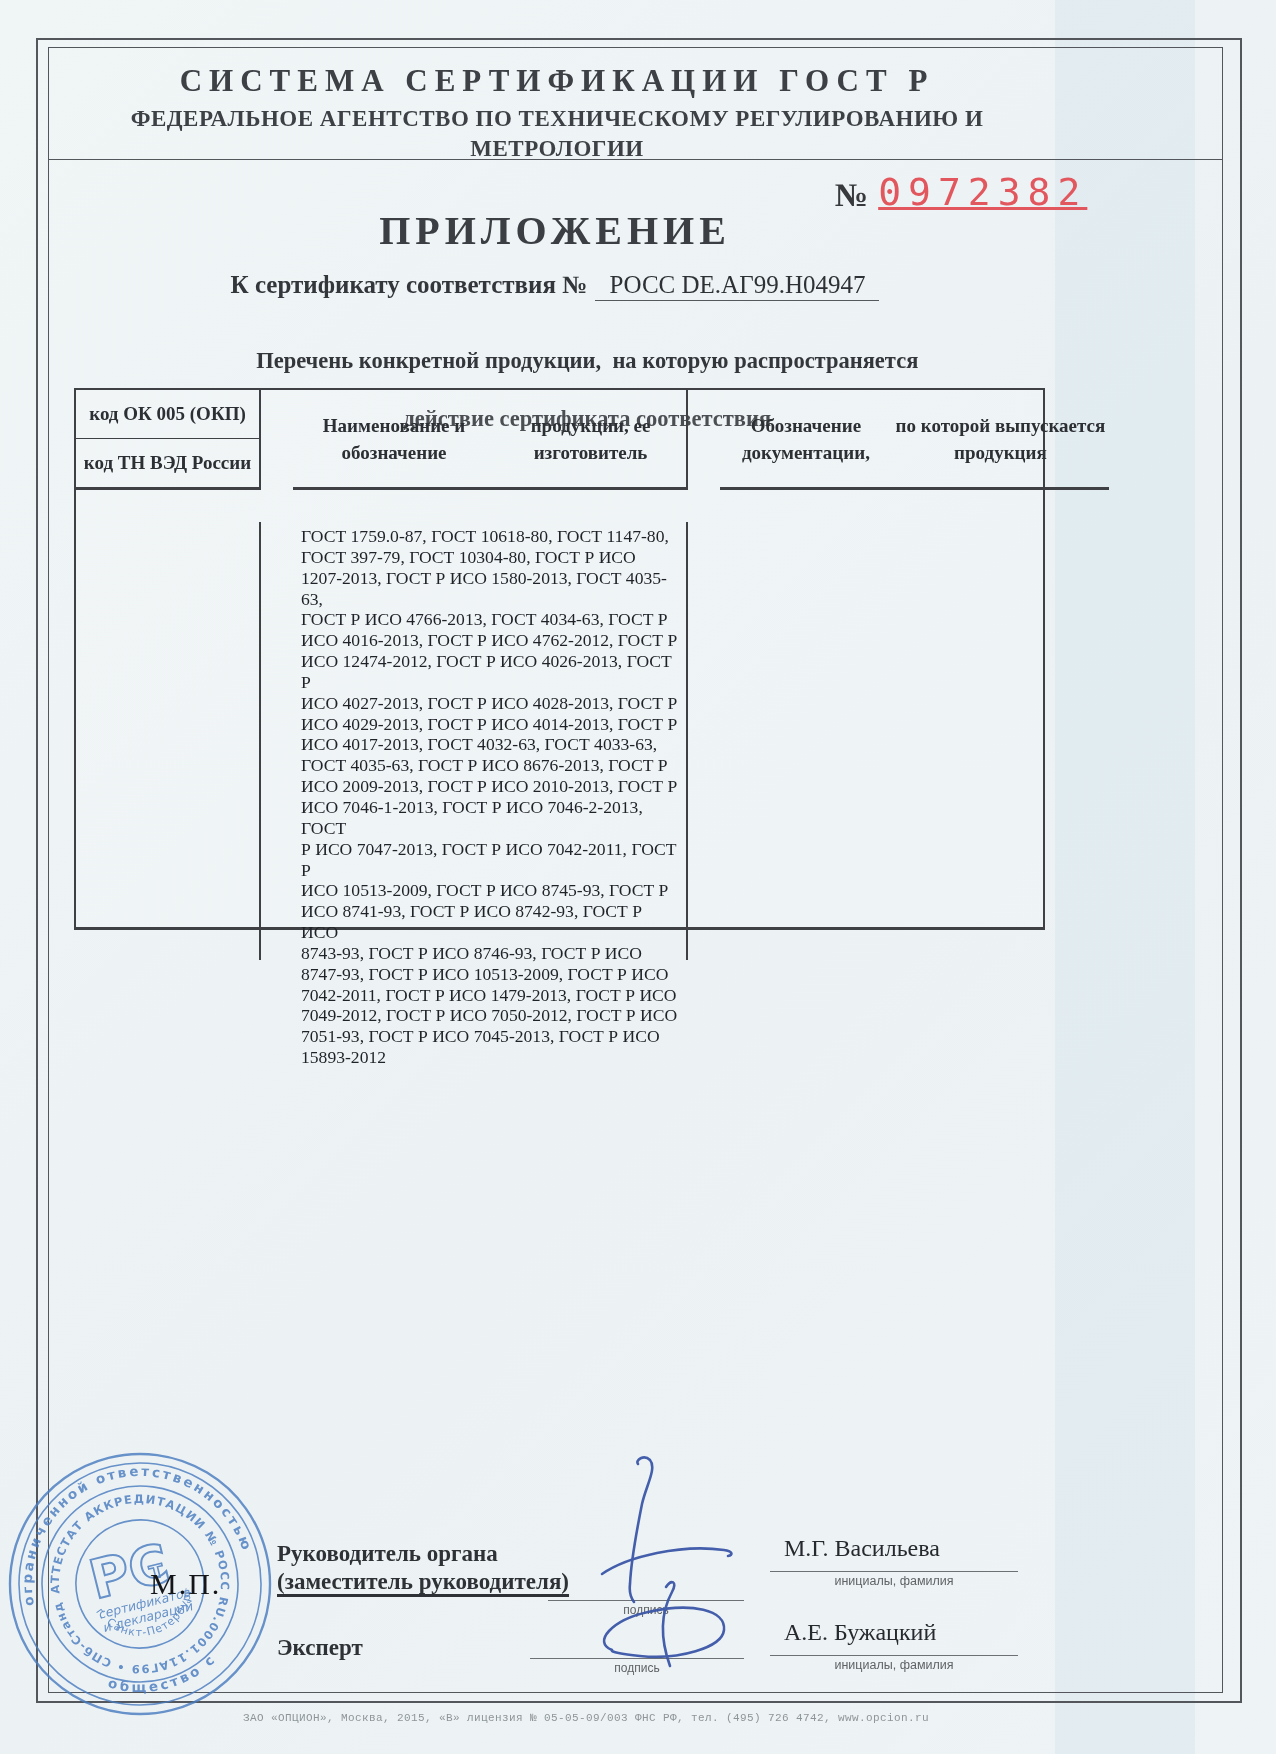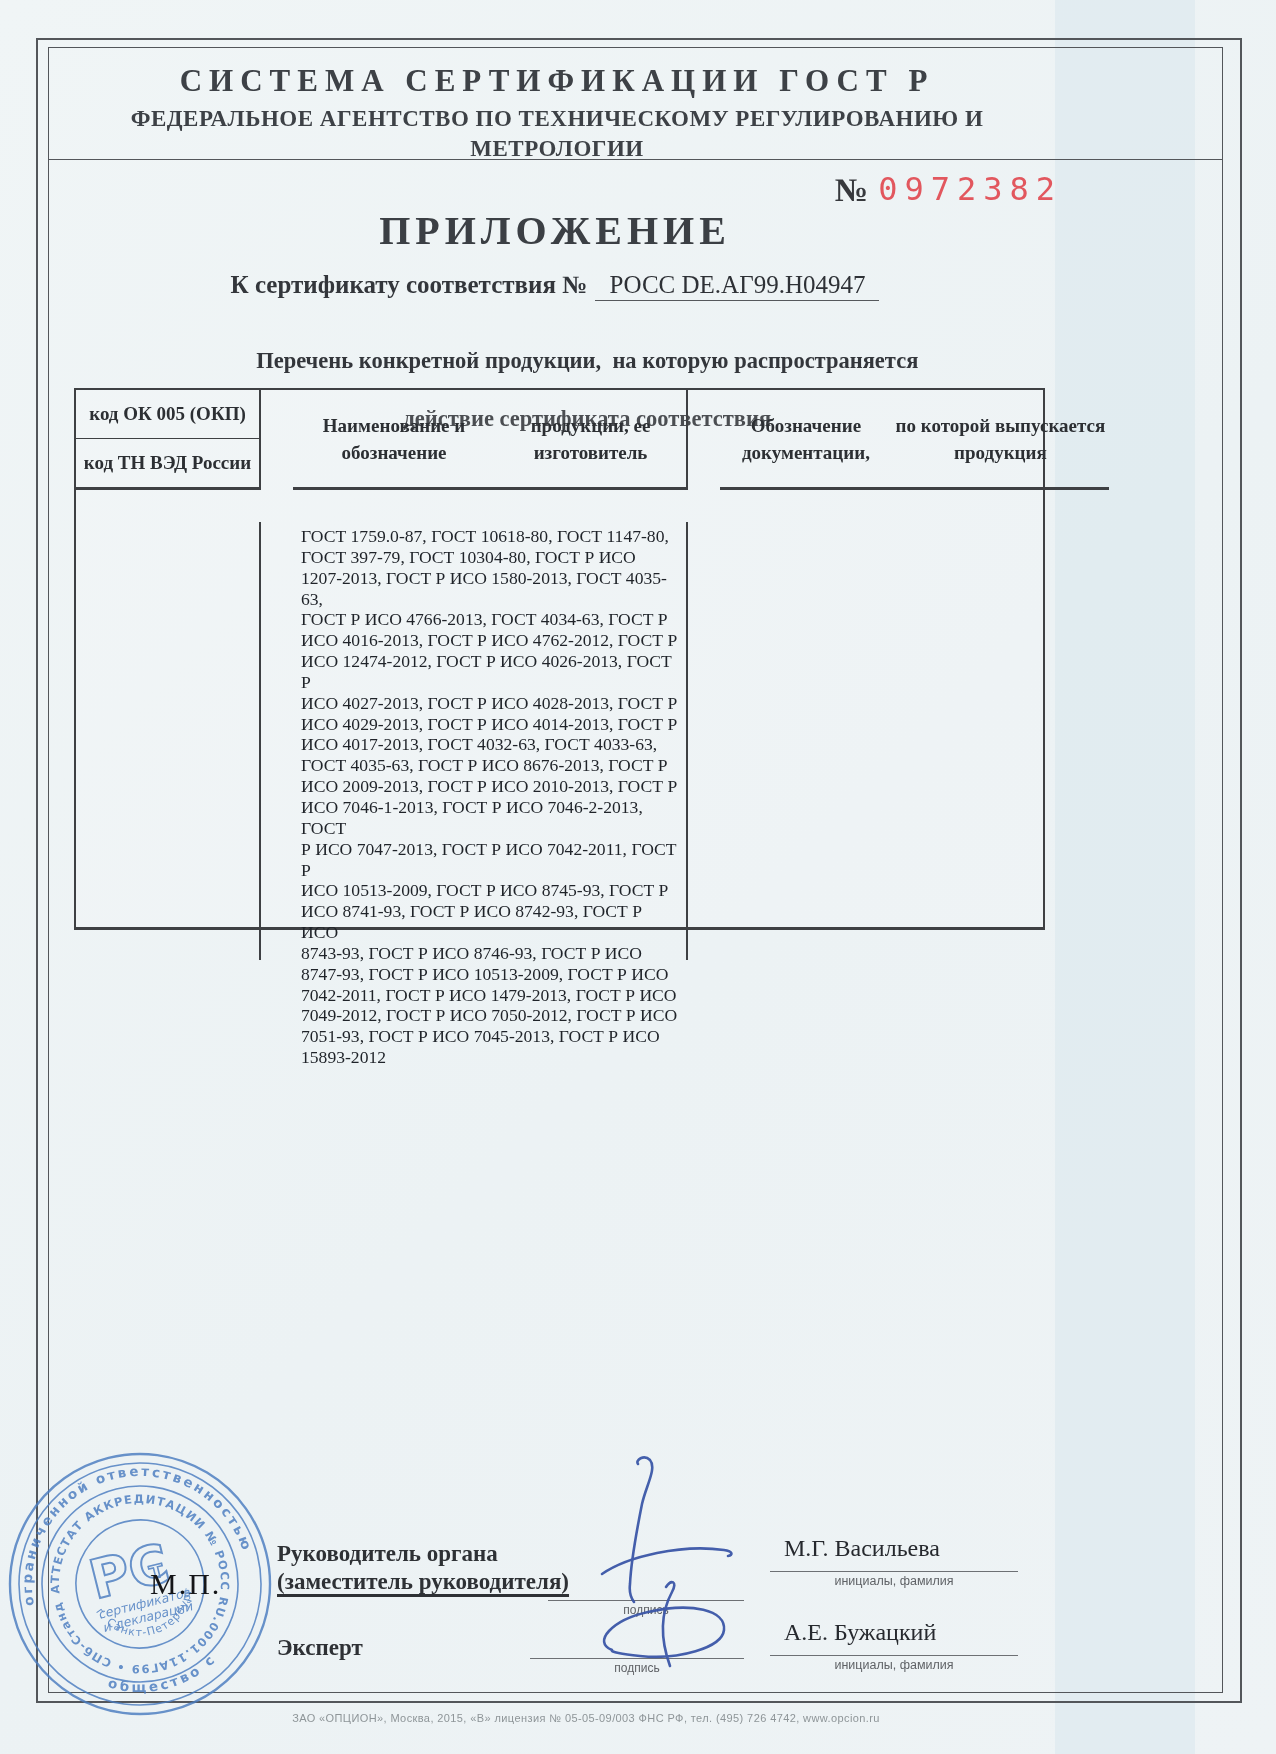--- a/index.html
+++ b/index.html
@@ -38,22 +38,22 @@
   }
   .agency-title{
     font-size:23px; font-weight:700; letter-spacing:0.5px; color:#3d4146;
     line-height:30px; margin-top:3px;
   }
   
   .form-number{ position:absolute; left:835px; top:170px; white-space:nowrap; }
   .number-sign{ font-size:33px; font-weight:700; color:#37393d; }
   .number-value{
     font-family:"DejaVu Sans Mono", monospace;
-    font-size:32px; letter-spacing:7px; color:var(--number-red,#e2575e);
-    vertical-align:1px; margin-left:10px;
+    font-size:38px; letter-spacing:7px; color:var(--number-red,#e2575e);
+    vertical-align:1px; margin-left:10px;text-decoration:underline;
   }
   
   .appendix-title{
     position:absolute; left:0; top:207px; width:1110px; text-align:center;
     font-size:40px; font-weight:700; letter-spacing:5px; color:#3b3f44;
   }
   .certificate-line{
     position:absolute; left:0; top:271px; width:1110px; text-align:center;
     font-size:25px; font-weight:600; color:#33363b; white-space:nowrap;
   }
@@ -108,21 +108,21 @@
   .name-1{ left:784px; top:1535px; }
   .name-2{ left:784px; top:1619px; }
   .name-line{ position:absolute; border-top:1.5px solid #6d7074; text-align:center; }
   .name-line-1{ left:770px; top:1571px; width:248px; }
   .name-line-2{ left:770px; top:1655px; width:248px; }
   .name-caption{ font-family:"Liberation Sans", sans-serif; font-size:12.5px; color:#5f6266; padding-top:2px; }
   .sig-ink{ position:absolute; left:520px; top:1452px; z-index:5; pointer-events:none; }
   
   .footer-imprint{
     position:absolute; left:0; top:1712px; width:1172px; text-align:center;
-    font-family:Liberation Sans, sans-serif; font-size:11px; color:#8e9598;
+    font-family:Liberation Mono, monospace; font-size:11px; color:#8e9598;
     letter-spacing:0.4px;
   }
   .stamp-text{ font-family:"DejaVu Sans", sans-serif; }
 </style>
 </head>
 <body>
 
 <div class="page">
   <div class="scan-band"></div>
   <div class="frame-outer"></div>

